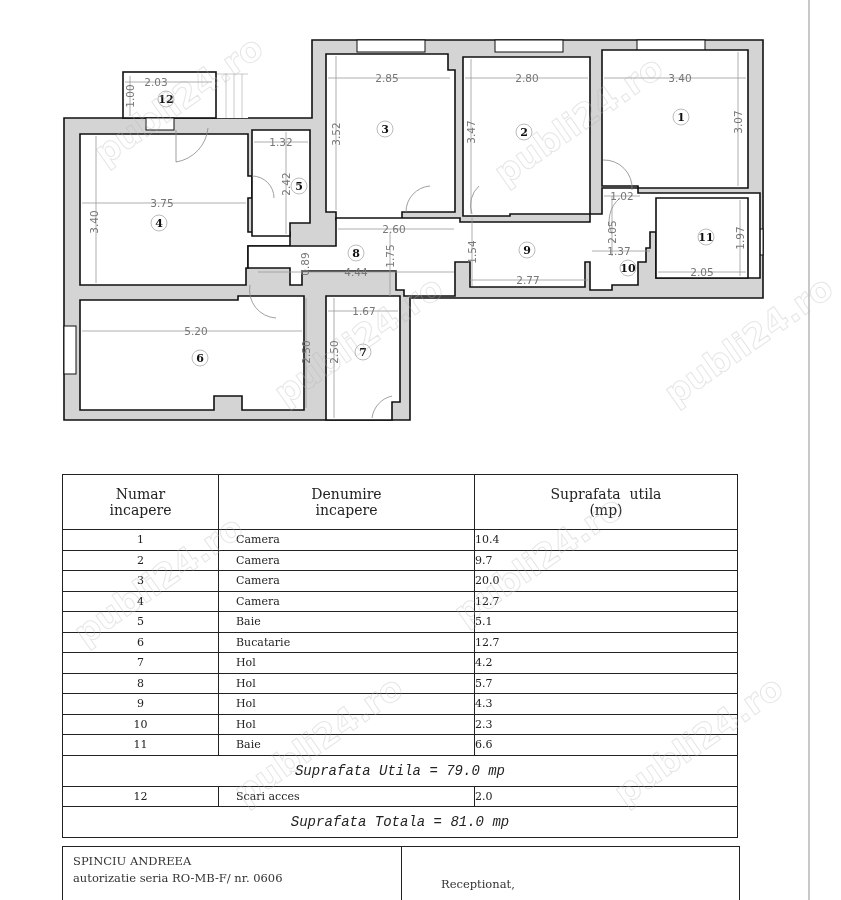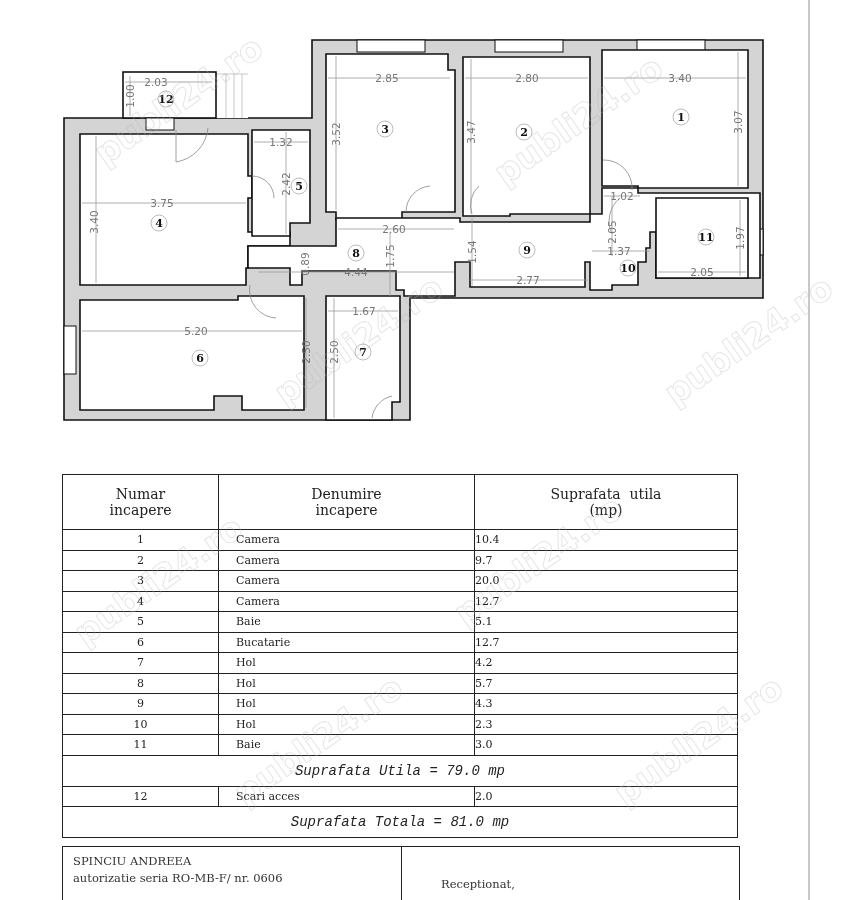--- a/index.html
+++ b/index.html
@@ -221,21 +221,21 @@
         <td class="area">4.3</td>
       </tr>
   <tr>
         <td class="num">10</td>
         <td class="name">Hol</td>
         <td class="area">2.3</td>
       </tr>
   <tr>
         <td class="num">11</td>
         <td class="name">Baie</td>
-        <td class="area">3.0</td>
+        <td class="area">6.6</td>
       </tr>
   <tr>
         <td class="sum" colspan="3">Suprafata Utila = 79.0 mp</td>
       </tr>
   <tr>
         <td class="num">12</td>
         <td class="name">Scari acces</td>
         <td class="area">2.0</td>
       </tr>
   <tr>

